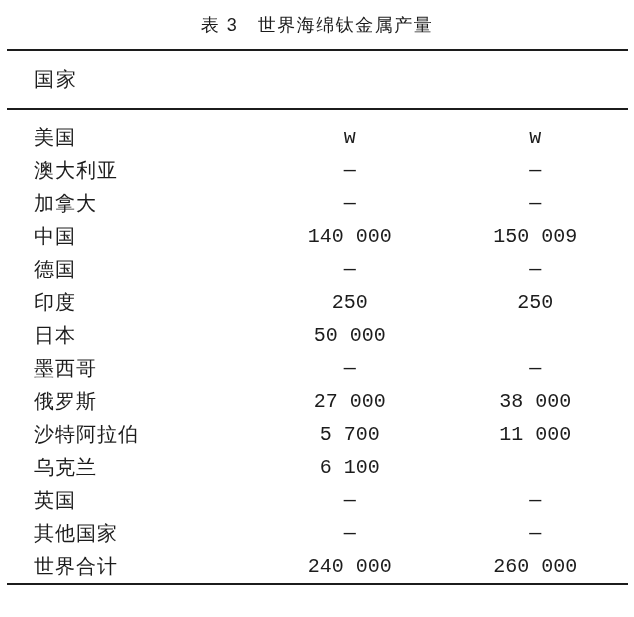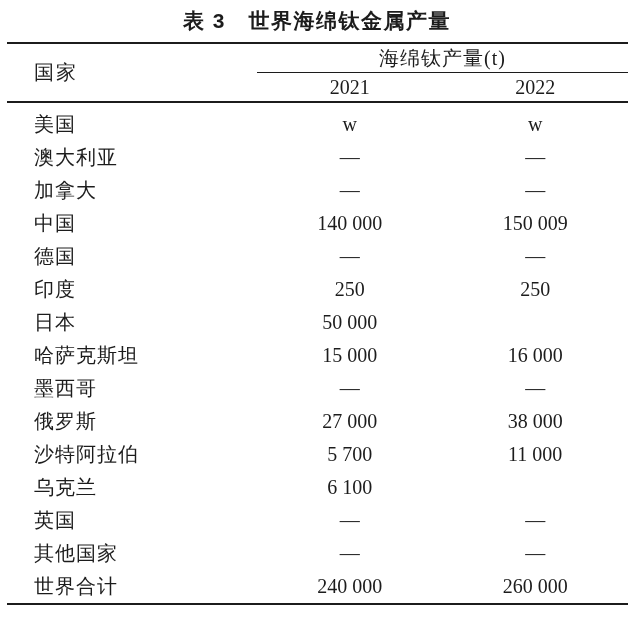--- a/index.html
+++ b/index.html
@@ -4,25 +4,25 @@
 <style>
   html, body { margin: 0; padding: 0; }
   body {
     width: 634px; height: 617px;
     background: #ffffff;
     color: #1c1c1c;
     font-family: "Liberation Serif", "DejaVu Serif", serif;
     overflow: hidden;
   }
   .caption {
-    height: 42px;
+    height: 49px;
     display: flex; align-items: center; justify-content: center;
     font-family: "Liberation Sans", "DejaVu Sans", sans-serif;
-    font-weight: bold;
-    font-size: 21px;
+    font-weight: normal;
+    font-size: 18px;
     letter-spacing: 1.5px;
   }
   .tbl { margin-left: 7px; width: 621px; }
   .thead {
     border-top: 2.5px solid #1c1c1c;
     border-bottom: 2.5px solid #1c1c1c;
     height: 57px;
     display: grid;
     grid-template-columns: 250px 1fr;
   }
@@ -40,49 +40,43 @@
     font-size: 20px;
     border-bottom: 1.5px solid #1c1c1c;
     letter-spacing: 1px;
   }
   .h-years { flex: 1; display: grid; grid-template-columns: 1fr 1fr; }
   .h-year {
     display: flex; align-items: center; justify-content: center;
     font-size: 20px;
   }
   .tbody {
-    padding-top: 5px;
+    padding-top: 11px;
     border-bottom: 2.5px solid #1c1c1c;
+    font-family: Liberation Mono, monospace;
   }
   .row {
     height: 33px;
     display: grid;
     grid-template-columns: 250px 1fr 1fr;
     align-items: center;
     font-size: 20px;
   }
   .c-country { padding-left: 27px; letter-spacing: 1px; }
   .c-val { text-align: center; }
 </style>
 </head>
 <body>
 
 <div class="caption">表 3　世界海绵钛金属产量</div>
 
 <div class="tbl">
 
   <div class="thead">
     <div class="h-country">国家</div>
-    <div class="h-group">
-      <div class="h-group-top">海绵钛产量(t)</div>
-      <div class="h-years">
-        <div class="h-year">2021</div>
-        <div class="h-year">2022</div>
-      </div>
-    </div>
   </div>
 
   <div class="tbody">
     <div class="row">
       <div class="c-country">美国</div>
       <div class="c-val">w</div>
       <div class="c-val">w</div>
     </div>
     <div class="row">
       <div class="c-country">澳大利亚</div>
@@ -105,25 +99,20 @@
       <div class="c-val">—</div>
     </div>
     <div class="row">
       <div class="c-country">印度</div>
       <div class="c-val">250</div>
       <div class="c-val">250</div>
     </div>
     <div class="row">
       <div class="c-country">日本</div>
       <div class="c-val">50 000</div>
-    </div>
-    <div class="row">
-      <div class="c-country">哈萨克斯坦</div>
-      <div class="c-val">15 000</div>
-      <div class="c-val">16 000</div>
     </div>
     <div class="row">
       <div class="c-country">墨西哥</div>
       <div class="c-val">—</div>
       <div class="c-val">—</div>
     </div>
     <div class="row">
       <div class="c-country">俄罗斯</div>
       <div class="c-val">27 000</div>
       <div class="c-val">38 000</div>

